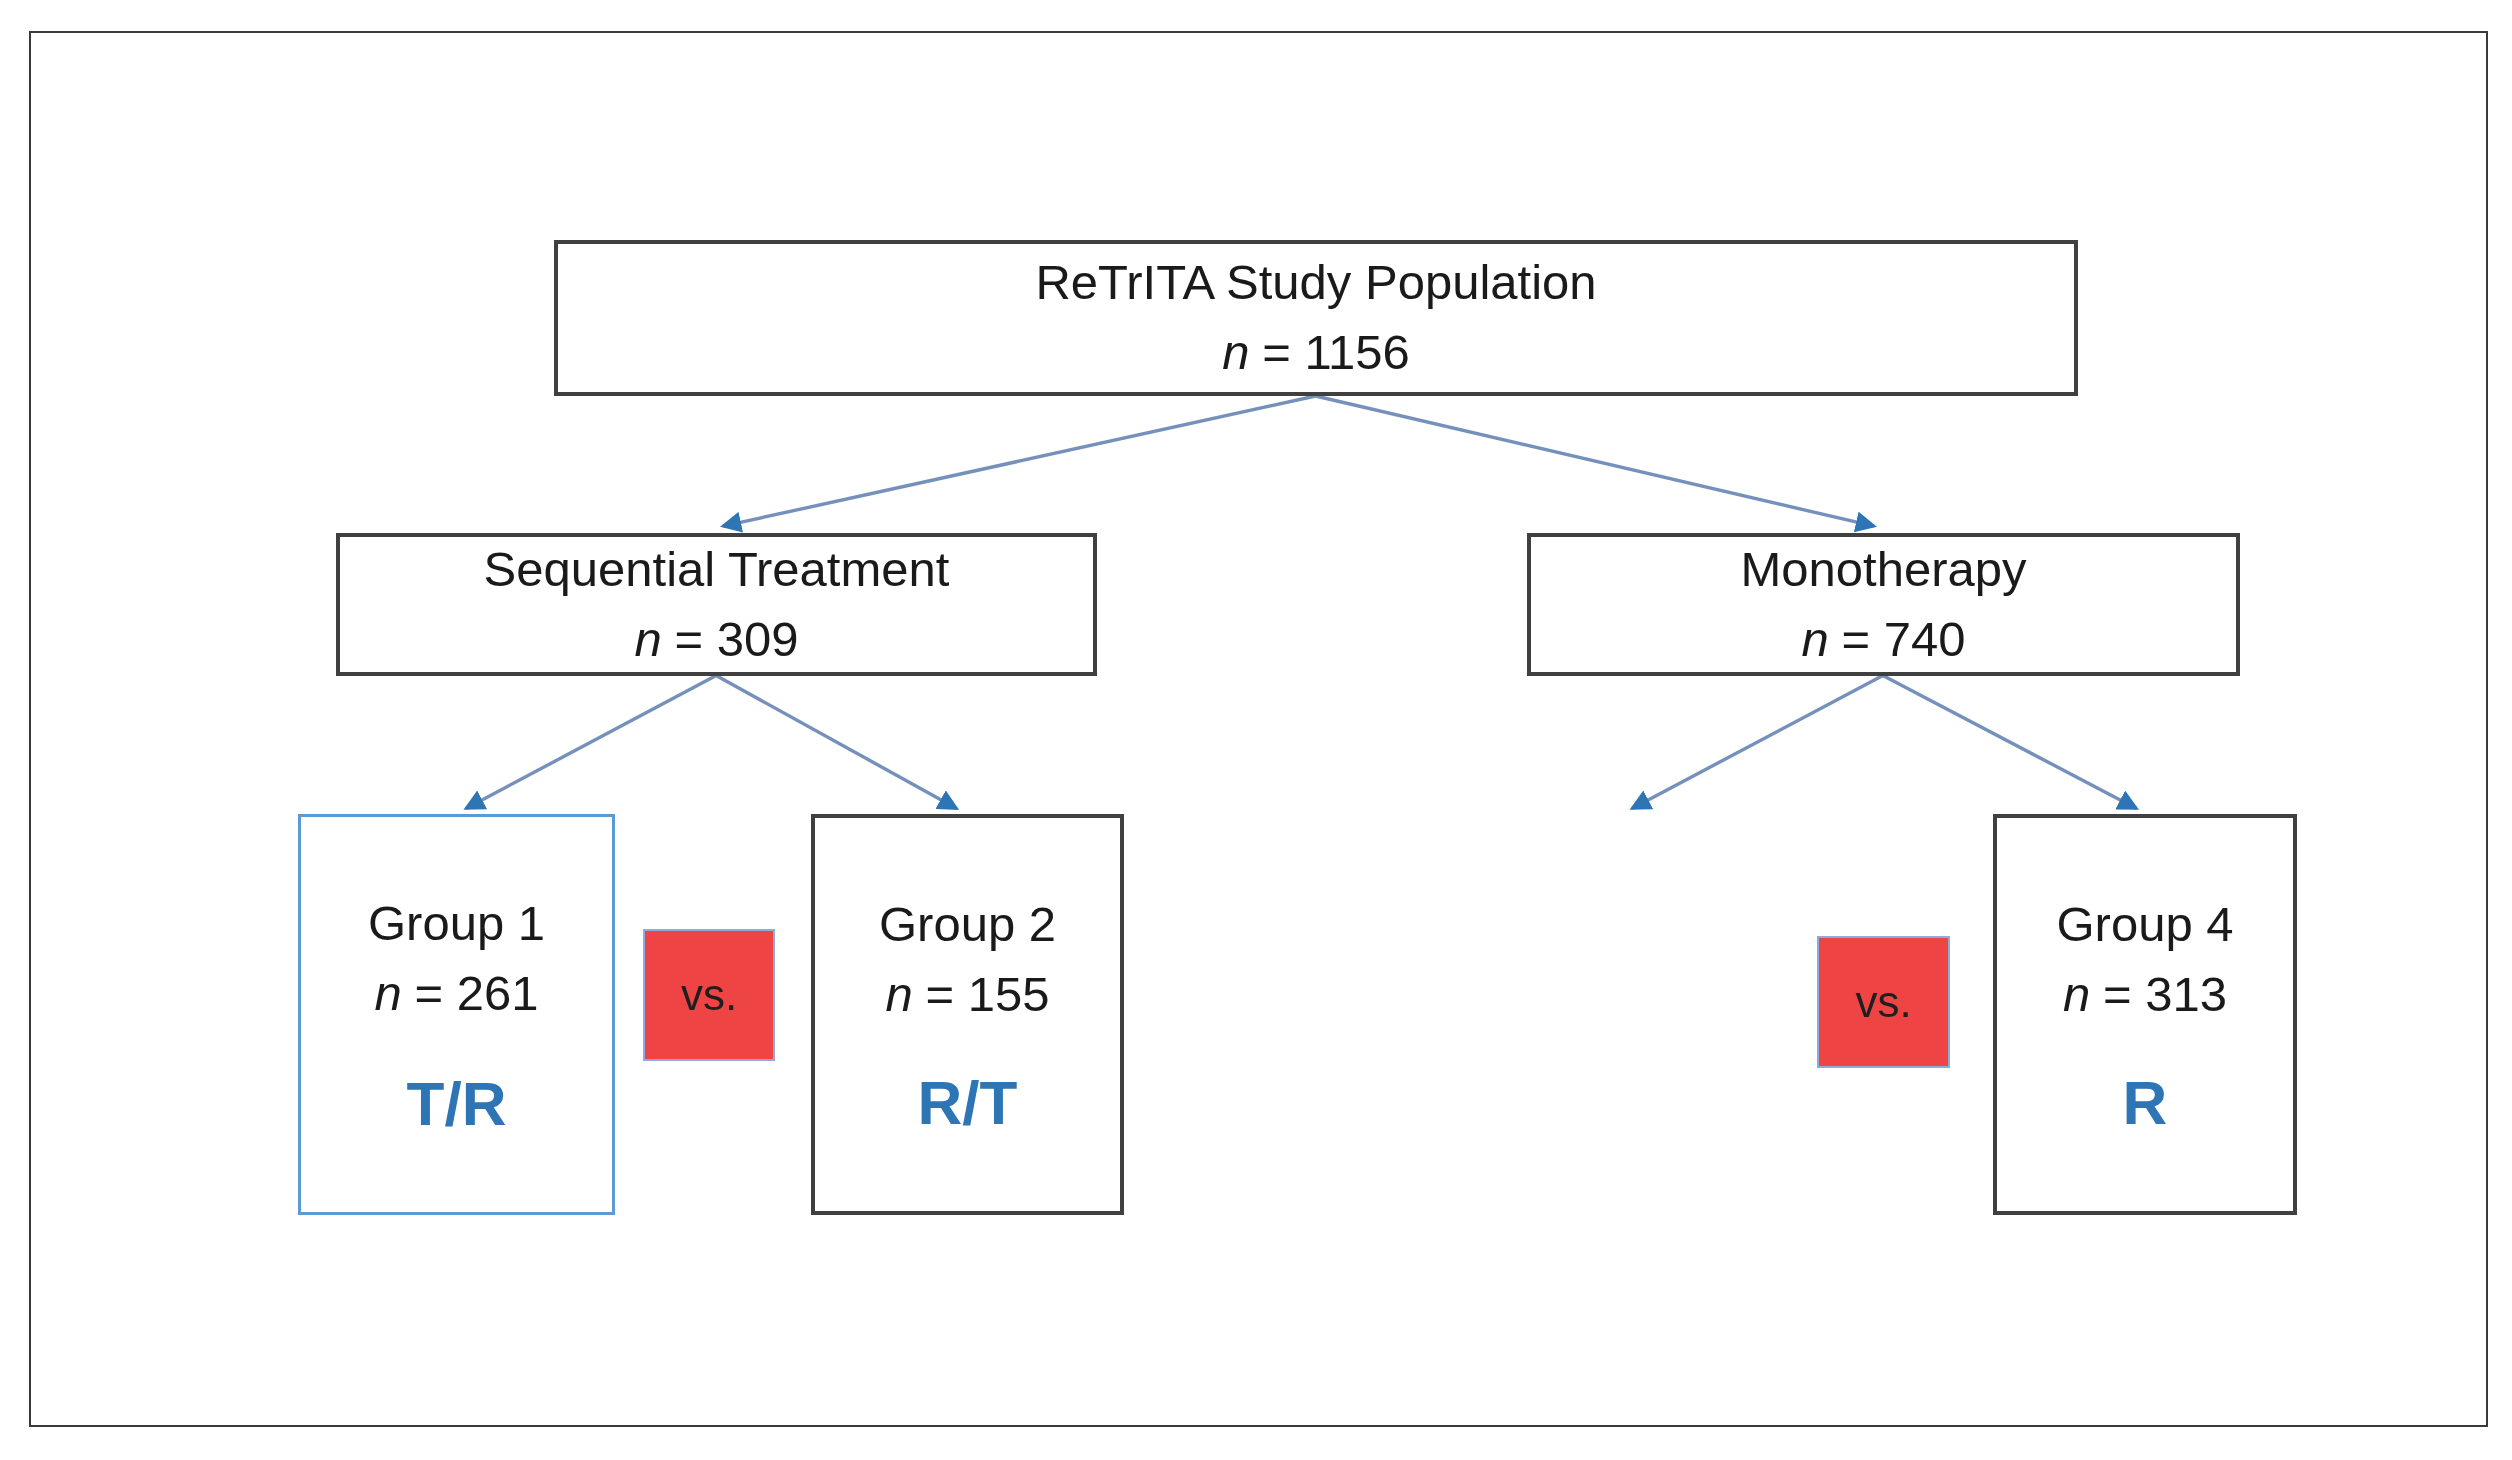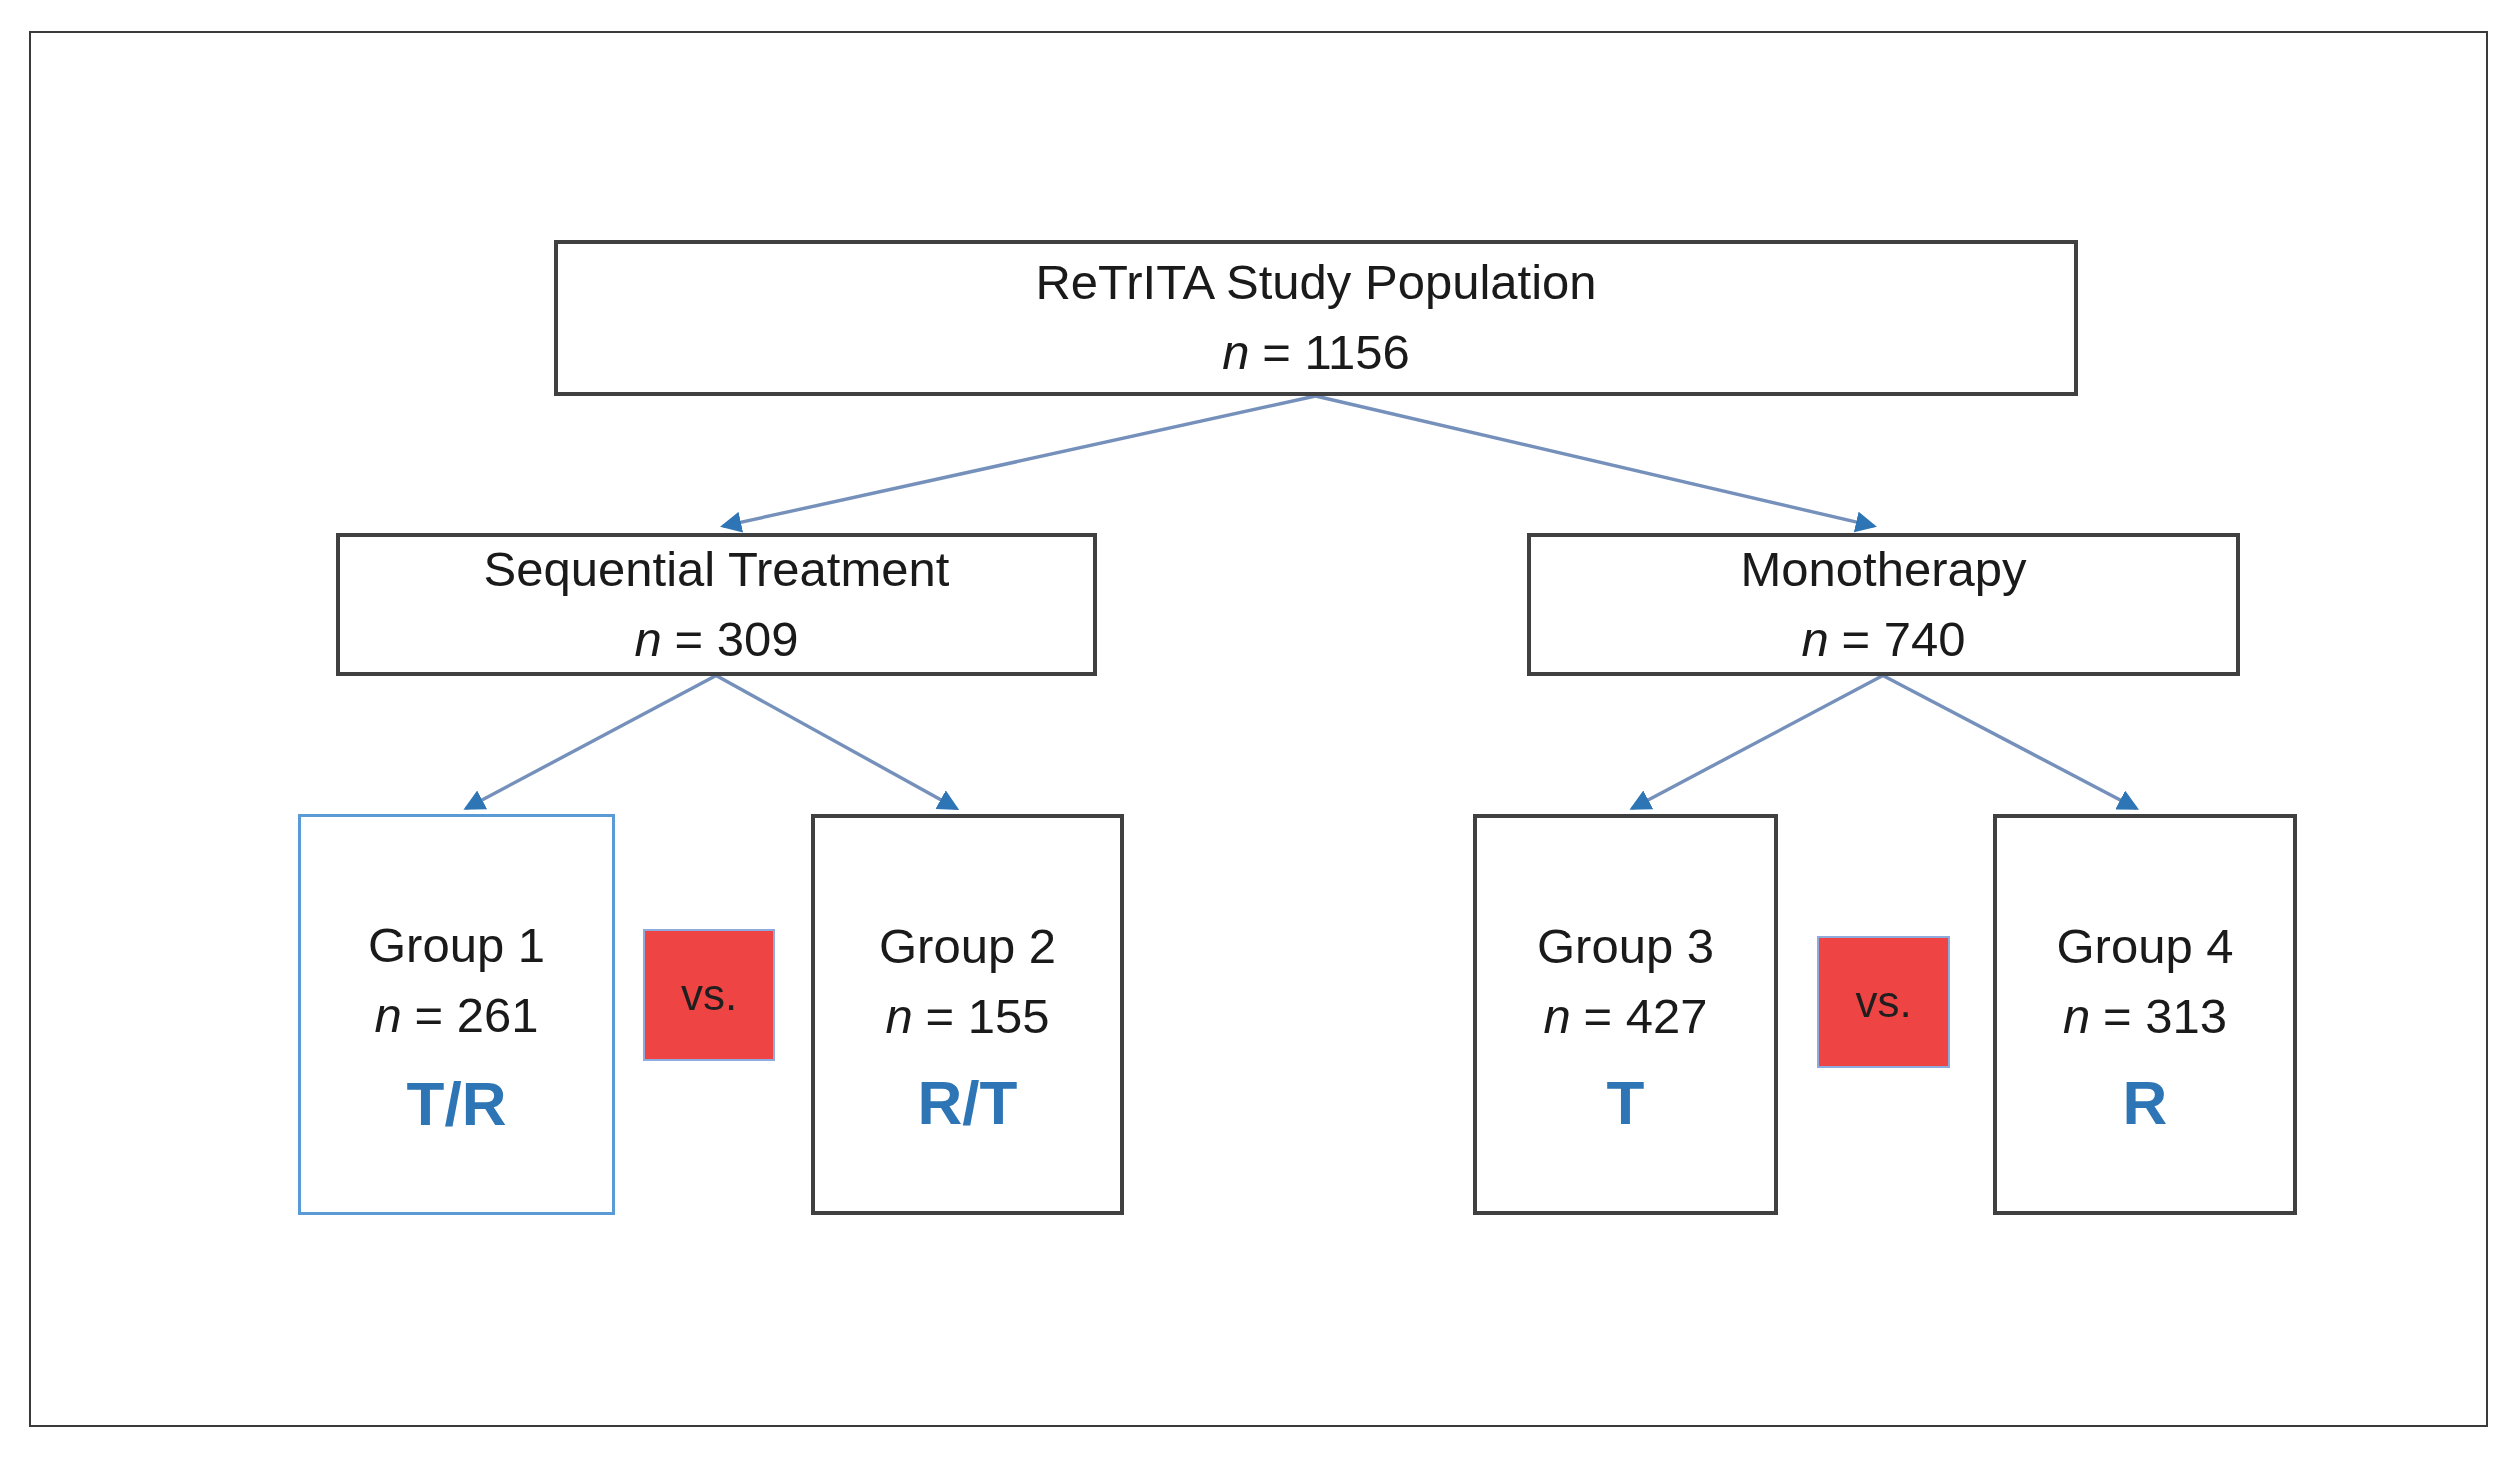--- a/index.html
+++ b/index.html
@@ -56,21 +56,21 @@
     font-style: italic;
   }
   .node .n-line .n-val {
     margin-left: 0.26em;
   }
   .node-top    { left: 554px;  top: 240px;  width: 1524px; height: 156px; }
   .node-seq    { left: 336px;  top: 533px;  width: 761px; height: 143px; }
   .node-mono   { left: 1527px; top: 533px;  width: 713px; height: 143px; }
   .group {
     justify-content: flex-start;
-    padding-top: 94px;
+    padding-top: 72px;
     padding-bottom: 71px;
   }
   .node-g1 { left: 298px;  top: 814px; width: 317px; height: 401px; border: 3.4px solid #5b9bd5; }
   .node-g2 { left: 811px; top: 814px; width: 313px; height: 401px; }
   .node-g3 { left: 1473px; top: 814px; width: 305px; height: 401px; }
   .node-g4 { left: 1993px; top: 814px; width: 304px; height: 401px; }
   .group .code {
     margin-top: auto;
     font-weight: bold;
     color: #2e75b6;
@@ -146,27 +146,20 @@
   </div>
 
   <div class="node group node-g2">
     <div>Group 2</div>
     <div class="n-line">
       <span class="n-sym">n</span><span class="n-val">= 155</span>
     </div>
     <div class="code">R/T</div>
   </div>
 
-  <div class="node group node-g3">
-    <div>Group 3</div>
-    <div class="n-line">
-      <span class="n-sym">n</span><span class="n-val">= 427</span>
-    </div>
-    <div class="code">T</div>
-  </div>
 
   <div class="vs-badge vs-2">
     <span>vs.</span>
   </div>
 
   <div class="node group node-g4">
     <div>Group 4</div>
     <div class="n-line">
       <span class="n-sym">n</span><span class="n-val">= 313</span>
     </div>

